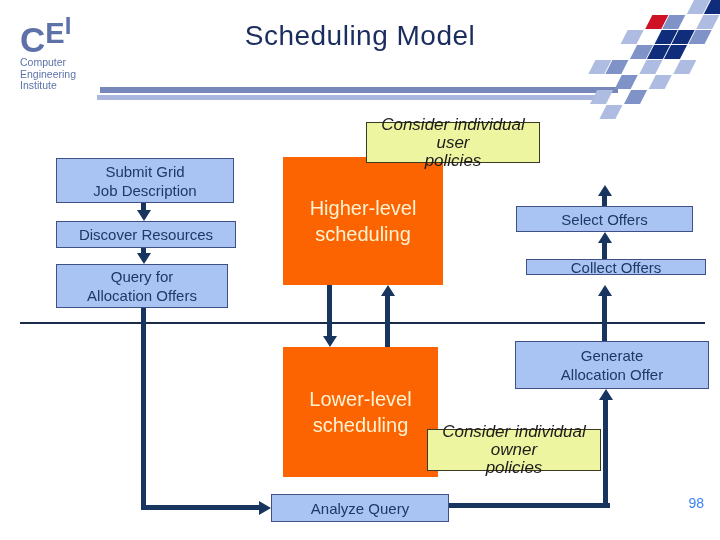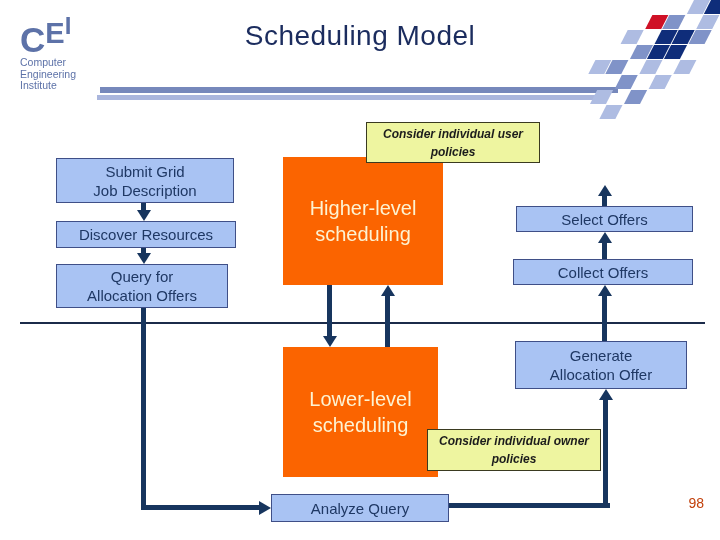--- a/index.html
+++ b/index.html
@@ -45,30 +45,30 @@
     text-align: center; white-space: pre-line; z-index: 3;
   }
   .orangebox {
     position: absolute; background: #fb6400; color: #fdf3d2;
     font-size: 20px; line-height: 26px;
     display: flex; align-items: center; justify-content: center;
     text-align: center; white-space: pre-line; z-index: 2;
   }
   .notebox {
     position: absolute; background: #eef5a0; border: 1.5px solid #3a3a20;
-    color: #1c1c1c; font-style: italic; font-size: 12px; line-height: 18px;
+    color: #1c1c1c; font-style: italic; font-size: 17px; line-height: 18px;
     display: flex; align-items: center; justify-content: center;
-    text-align: center; white-space: pre-line; z-index: 6; font-weight: bold;
+    text-align: center; white-space: pre-line; z-index: 6;
   }
   #subtitle {
     position: absolute; left: 20px; top: 112px;
     font-size: 16px; color: #1a1a1a;
   }
   #divider { position: absolute; left: 20px; top: 322px; width: 685px; height: 1.5px; background: #1b2b4a; z-index: 1; }
-  #page-number { position: absolute; right: 16px; top: 495px; font-size: 14px; color: #c2410c; }
+  #page-number { position: absolute; right: 16px; top: 495px; font-size: 14px; color: #3b82f6; }
 
   
   .line { position: absolute; background: #17355e; z-index: 4; }
   .head { position: absolute; width: 0; height: 0; z-index: 4; }
   .head-down  { border-left: 7px solid transparent; border-right: 7px solid transparent; border-top: 11px solid #17355e; }
   .head-up    { border-left: 7px solid transparent; border-right: 7px solid transparent; border-bottom: 11px solid #17355e; }
   .head-right { border-top: 7px solid transparent; border-bottom: 7px solid transparent; border-left: 12px solid #17355e; }
 </style>
 </head>
 <body>
@@ -122,22 +122,22 @@
   <div class="bluebox" style="left:56px;top:221px;width:180px;height:27px">Discover Resources</div>
   <div class="bluebox" style="left:56px;top:264px;width:172px;height:44px">Query for
 Allocation Offers</div>
 
   <div class="orangebox" style="left:283px;top:157px;width:160px;height:128px">Higher-level
 scheduling</div>
   <div class="orangebox" style="left:283px;top:347px;width:155px;height:130px">Lower-level
 scheduling</div>
 
   <div class="bluebox" style="left:516px;top:206px;width:177px;height:26px">Select Offers</div>
-  <div class="bluebox" style="left:513px;top:259px;width:180px;height:26px">Collect Offers</div>
-  <div class="bluebox" style="left:515px;top:341px;width:172px;height:48px">Generate
+  <div class="bluebox" style="left:526px;top:259px;width:180px;height:16px">Collect Offers</div>
+  <div class="bluebox" style="left:515px;top:341px;width:194px;height:48px">Generate
 Allocation Offer</div>
 
   <div class="bluebox" style="left:271px;top:494px;width:178px;height:28px">Analyze Query</div>
 
   <div id="divider"></div>
 
   <div class="line" style="left:141px;top:203px;width:5px;height:8px"></div>
   <div class="head head-down" style="left:136.5px;top:210px"></div>
 
   <div class="line" style="left:141px;top:248px;width:5px;height:6px"></div>

